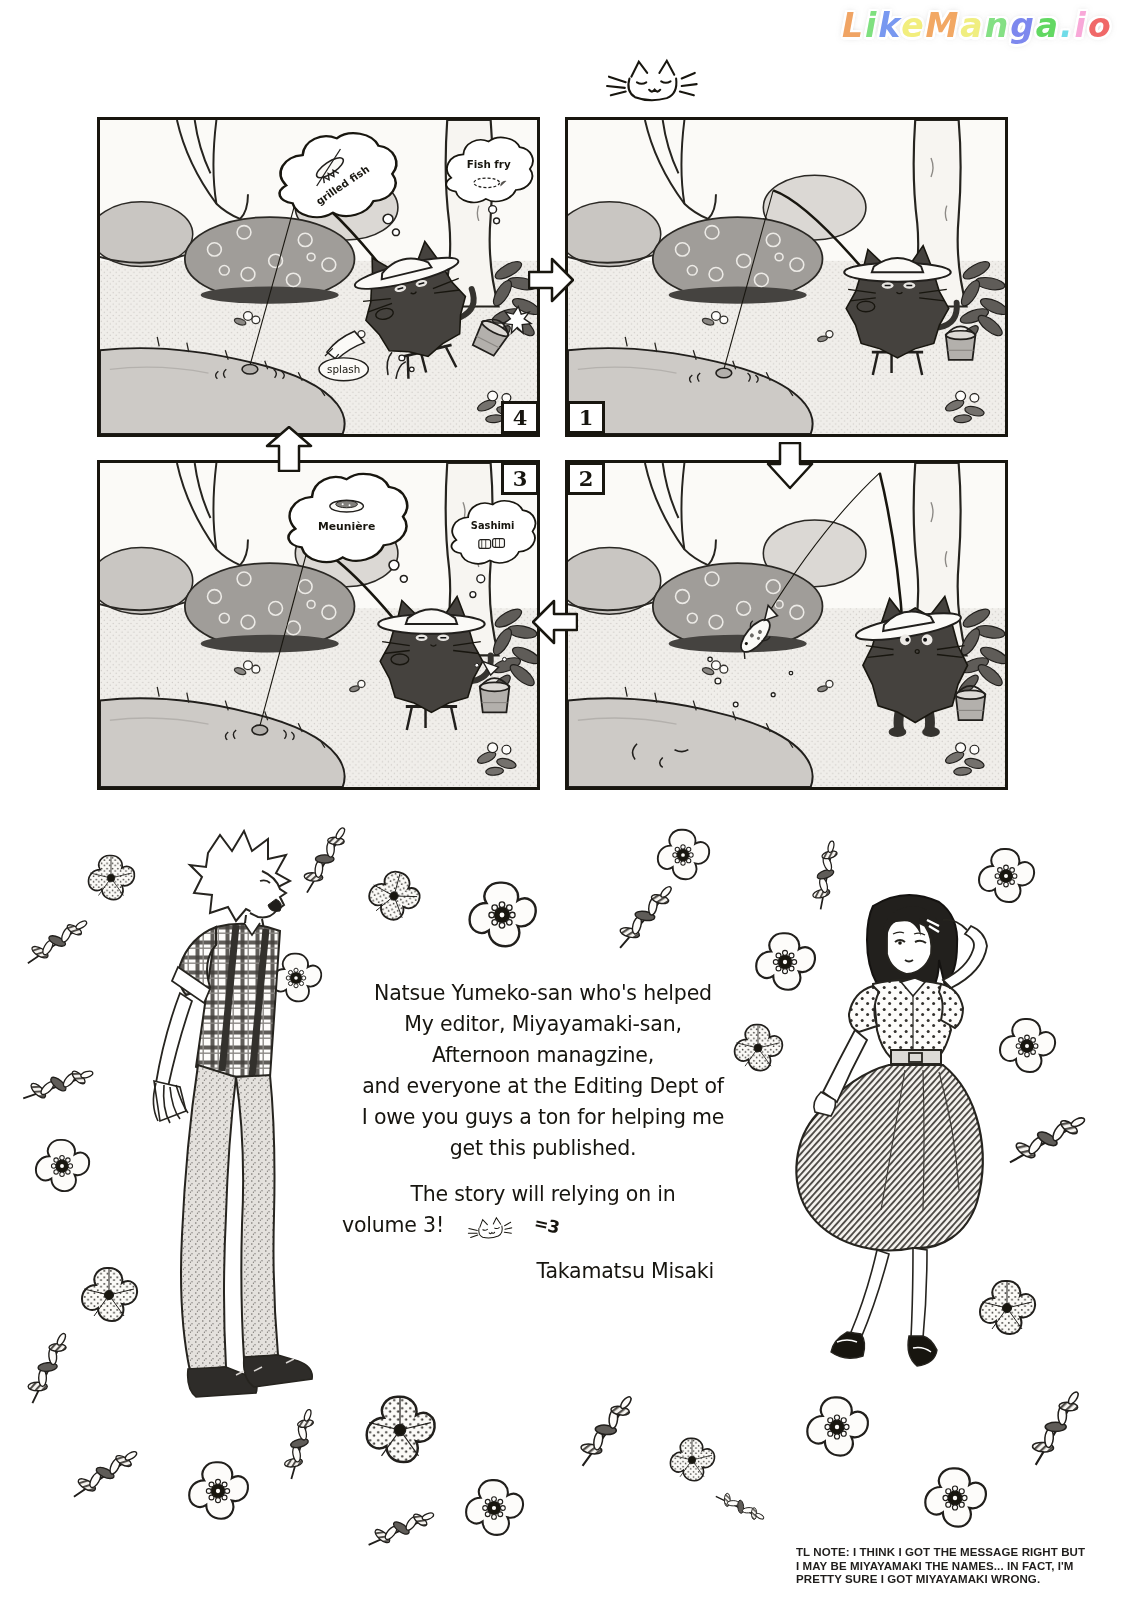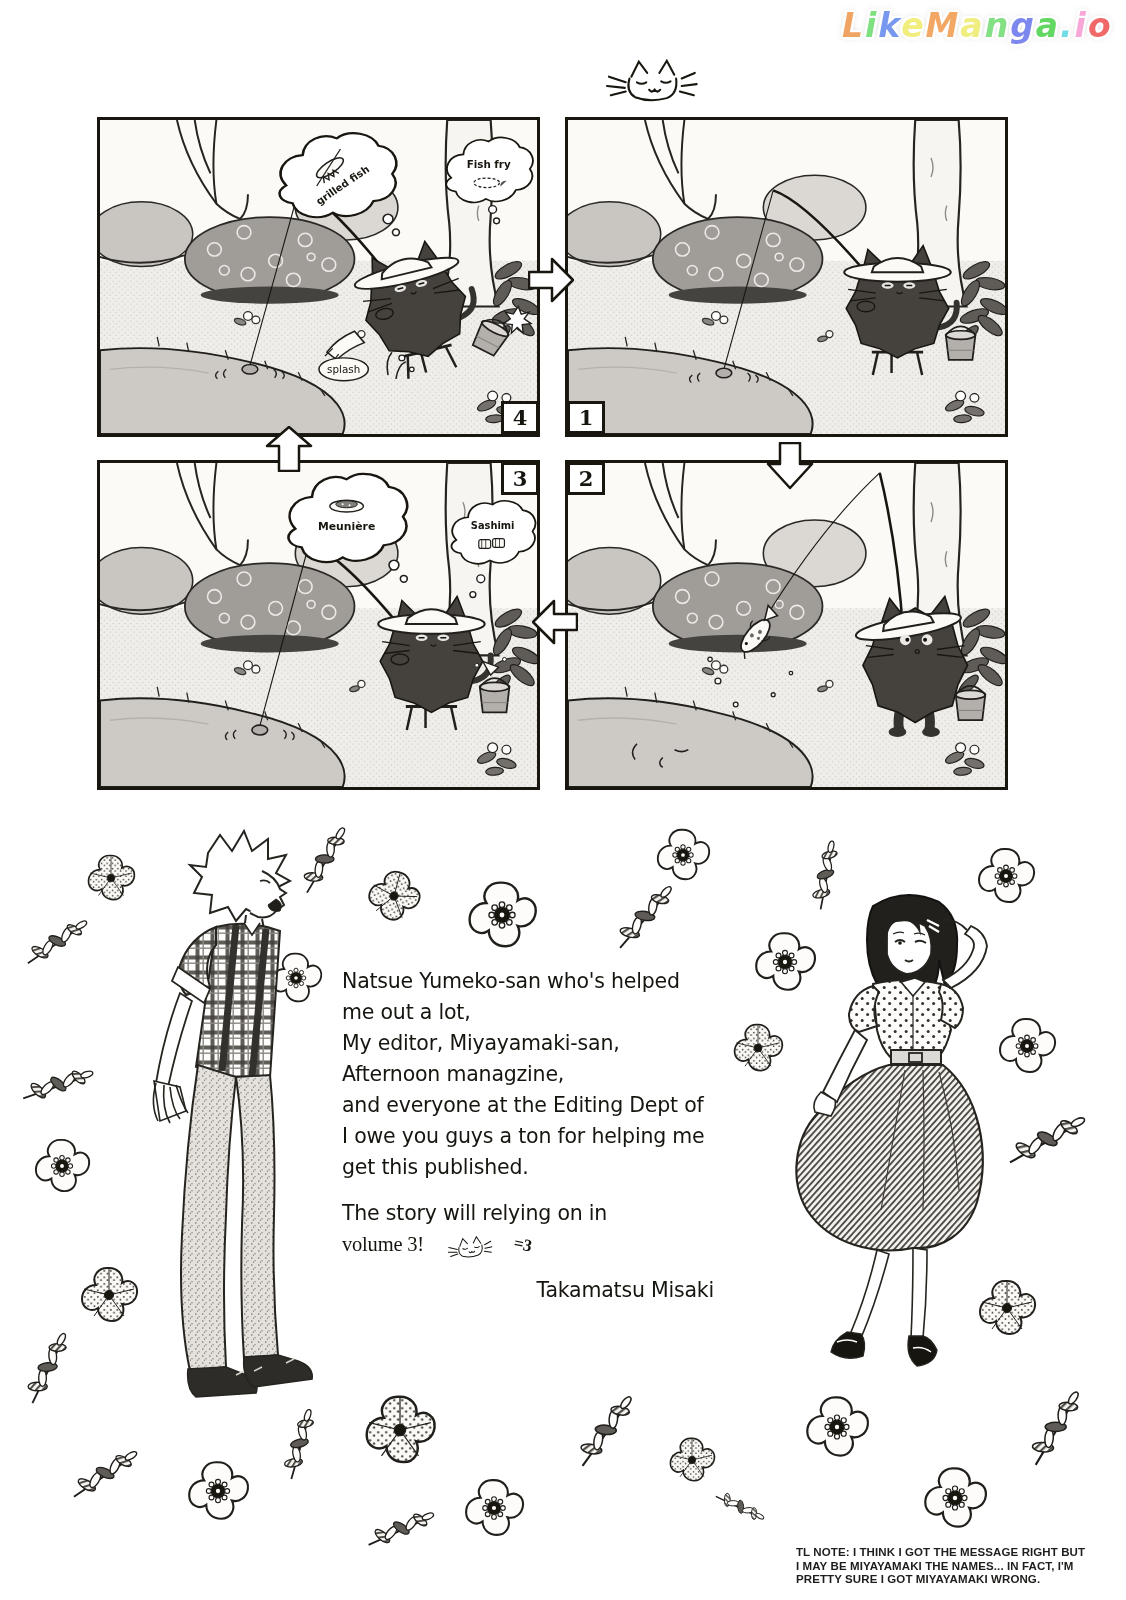--- a/index.html
+++ b/index.html
@@ -20,22 +20,22 @@
         font:bold 21px "DejaVu Serif",serif;z-index:5;}
   .flow{position:absolute;z-index:6;}
   #cat-doodle-top{position:absolute;left:598px;top:58px;z-index:2;}
   
   .decor{position:absolute;z-index:0;}
   #boy-wrap{position:absolute;left:40px;top:815px;z-index:1;}
   #girl-wrap{position:absolute;left:755px;top:880px;z-index:1;}
   
   #afterword{position:absolute;left:342px;top:966px;width:402px;z-index:2;
              font-size:20.5px;line-height:31px;letter-spacing:-0.2px;}
-  .para{margin:0 0 15px 0;}
-  .doodle-line{display:flex;align-items:flex-end;gap:22px;font-family:Liberation Serif, serif;}
+  .para{margin:12px 0 15px 0;text-align:center;}
+  .doodle-line{display:flex;align-items:flex-end;gap:22px;}
   .minicat{width:46px;height:28px;transform:rotate(-6deg) translateY(4px);}
   .purr{font-weight:bold;font-size:17px;display:inline-block;transform:rotate(12deg);}
   #signature{text-align:right;padding-right:30px;}
   
   #tlnote{position:absolute;left:796px;top:1546px;width:322px;z-index:3;
           font:bold 11.5px/13.5px "Liberation Sans",sans-serif;color:#1f1d1b;letter-spacing:0.1px;}
 </style>
 </head>
 <body>
 
@@ -527,21 +527,20 @@
         <path d="M92,452 Q78,460 76,472 Q90,482 108,476 Q112,462 106,454 Z" fill="#17150f" stroke-width="1.4"></path>
         <path d="M154,456 Q150,476 162,486 Q180,484 182,470 Q176,458 168,456 Z" fill="#17150f" stroke-width="1.4"></path>
         <path d="M82,462 q10,-4 20,0 M158,468 q10,-2 18,4" fill="none" stroke="#fff" stroke-width="1.4"></path>
       </g>
     </svg>
   </div>
 
   <div id="afterword">
     <div class="para">
       <div>Natsue Yumeko-san who's helped</div>
-      <div>me out a lot,</div>
       <div>My editor, Miyayamaki-san,</div>
       <div>Afternoon managzine,</div>
       <div>and everyone at the Editing Dept of</div>
       <div>I owe you guys a ton for helping me</div>
       <div>get this published.</div>
     </div>
     <div class="para">
       <div>The story will relying on in</div>
       <div class="doodle-line">
         <span>volume 3!</span>

